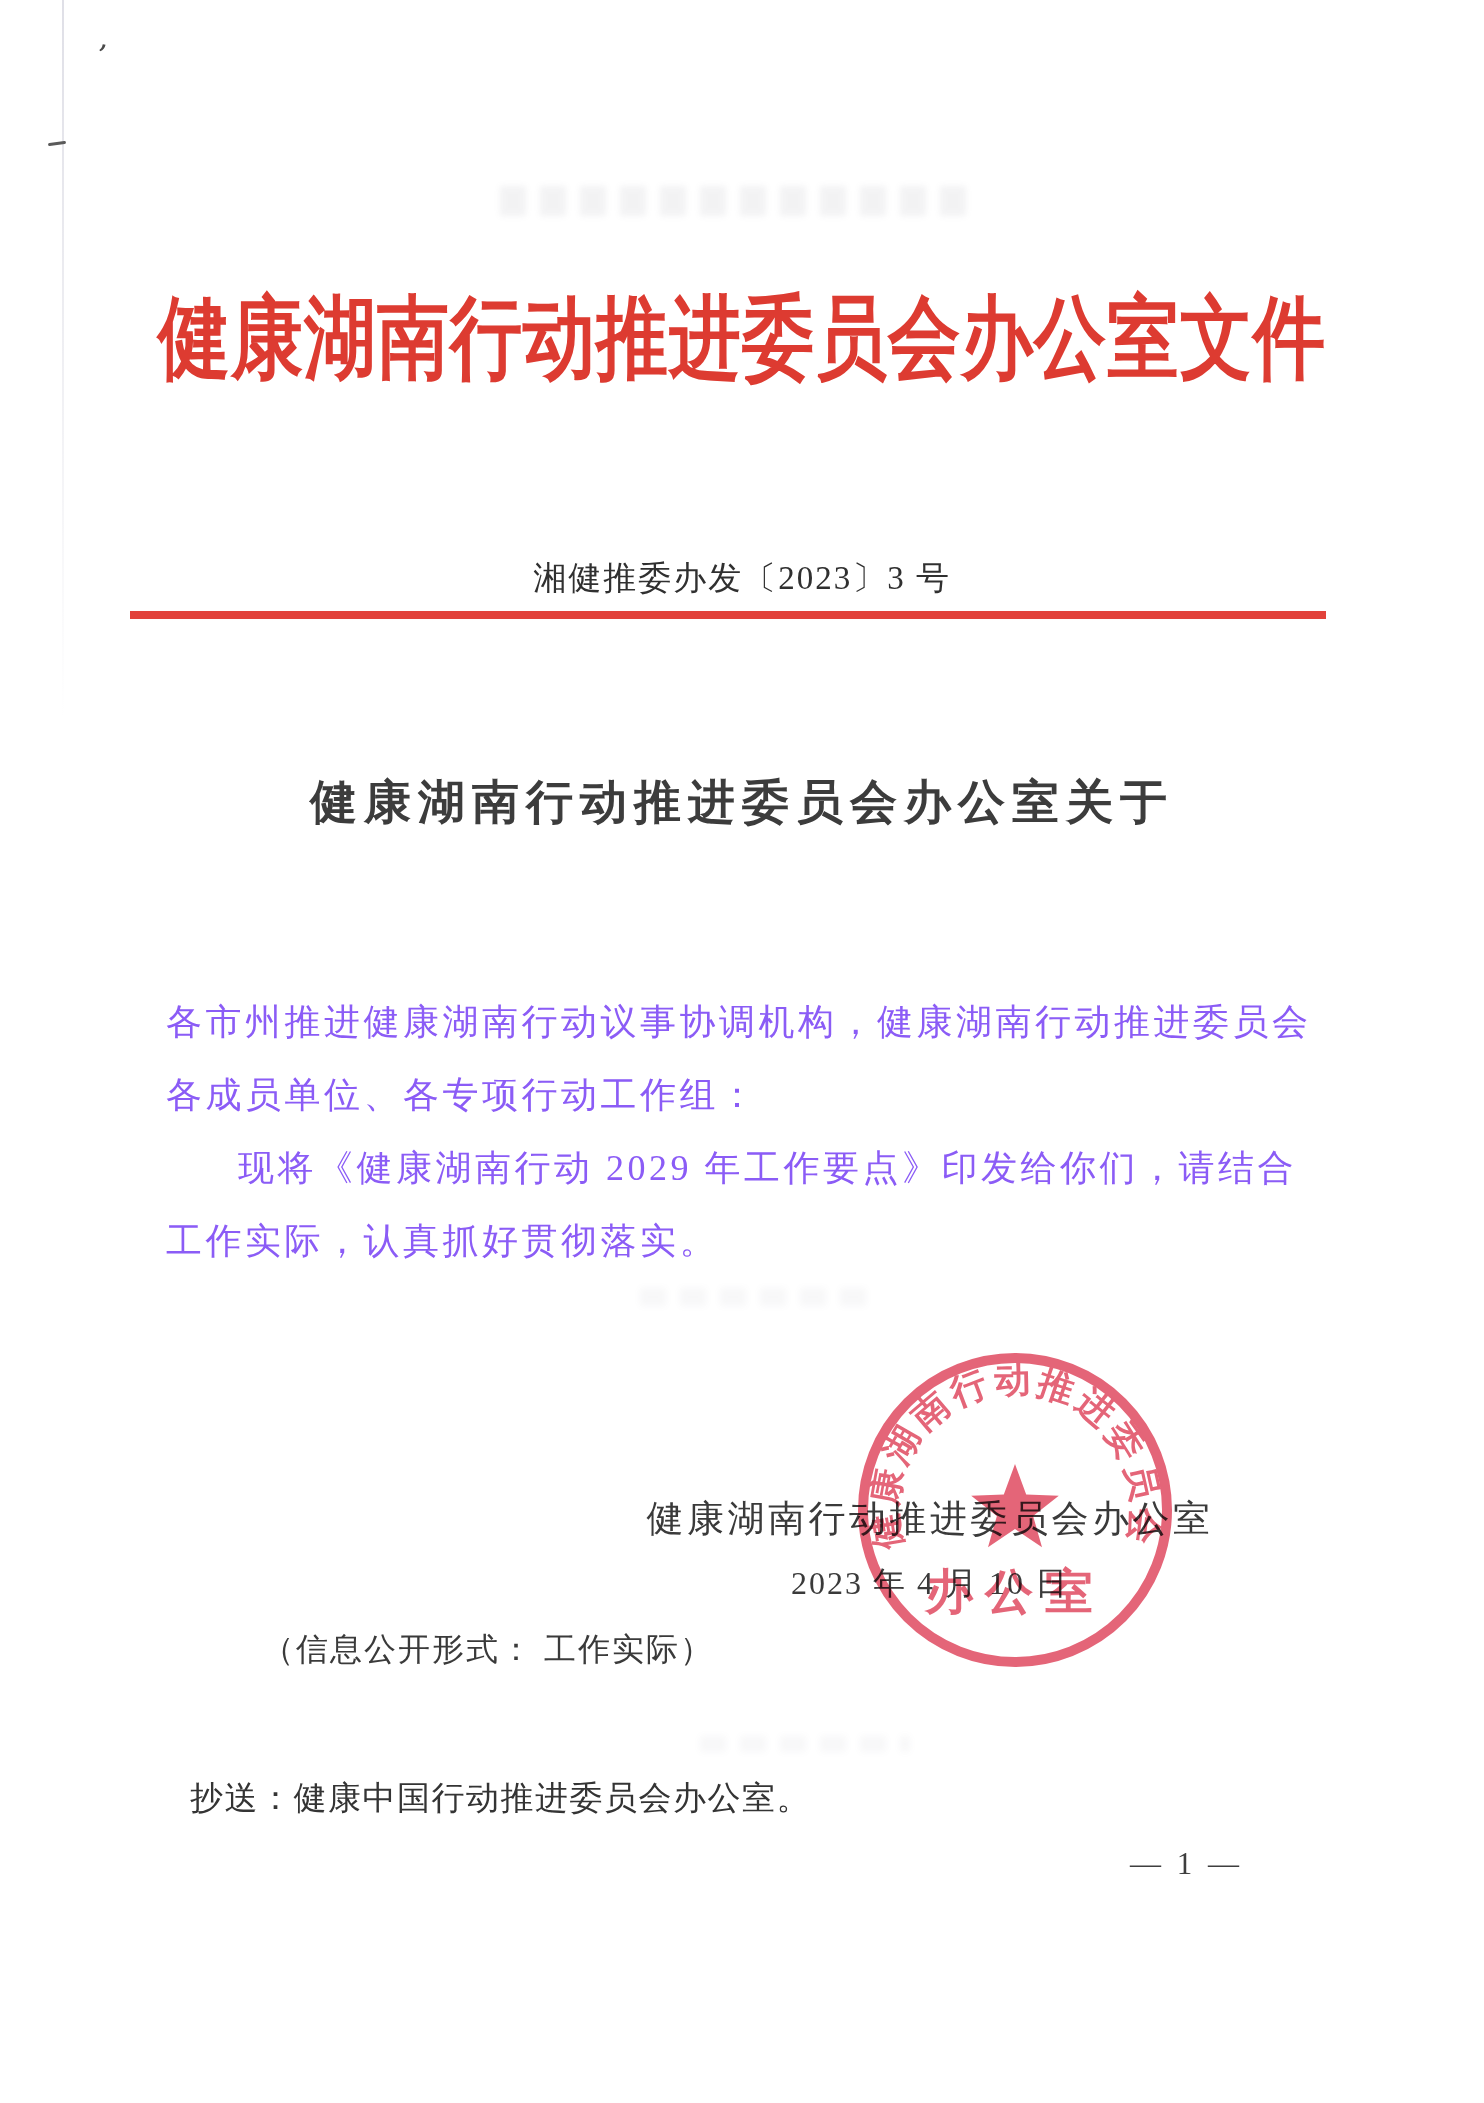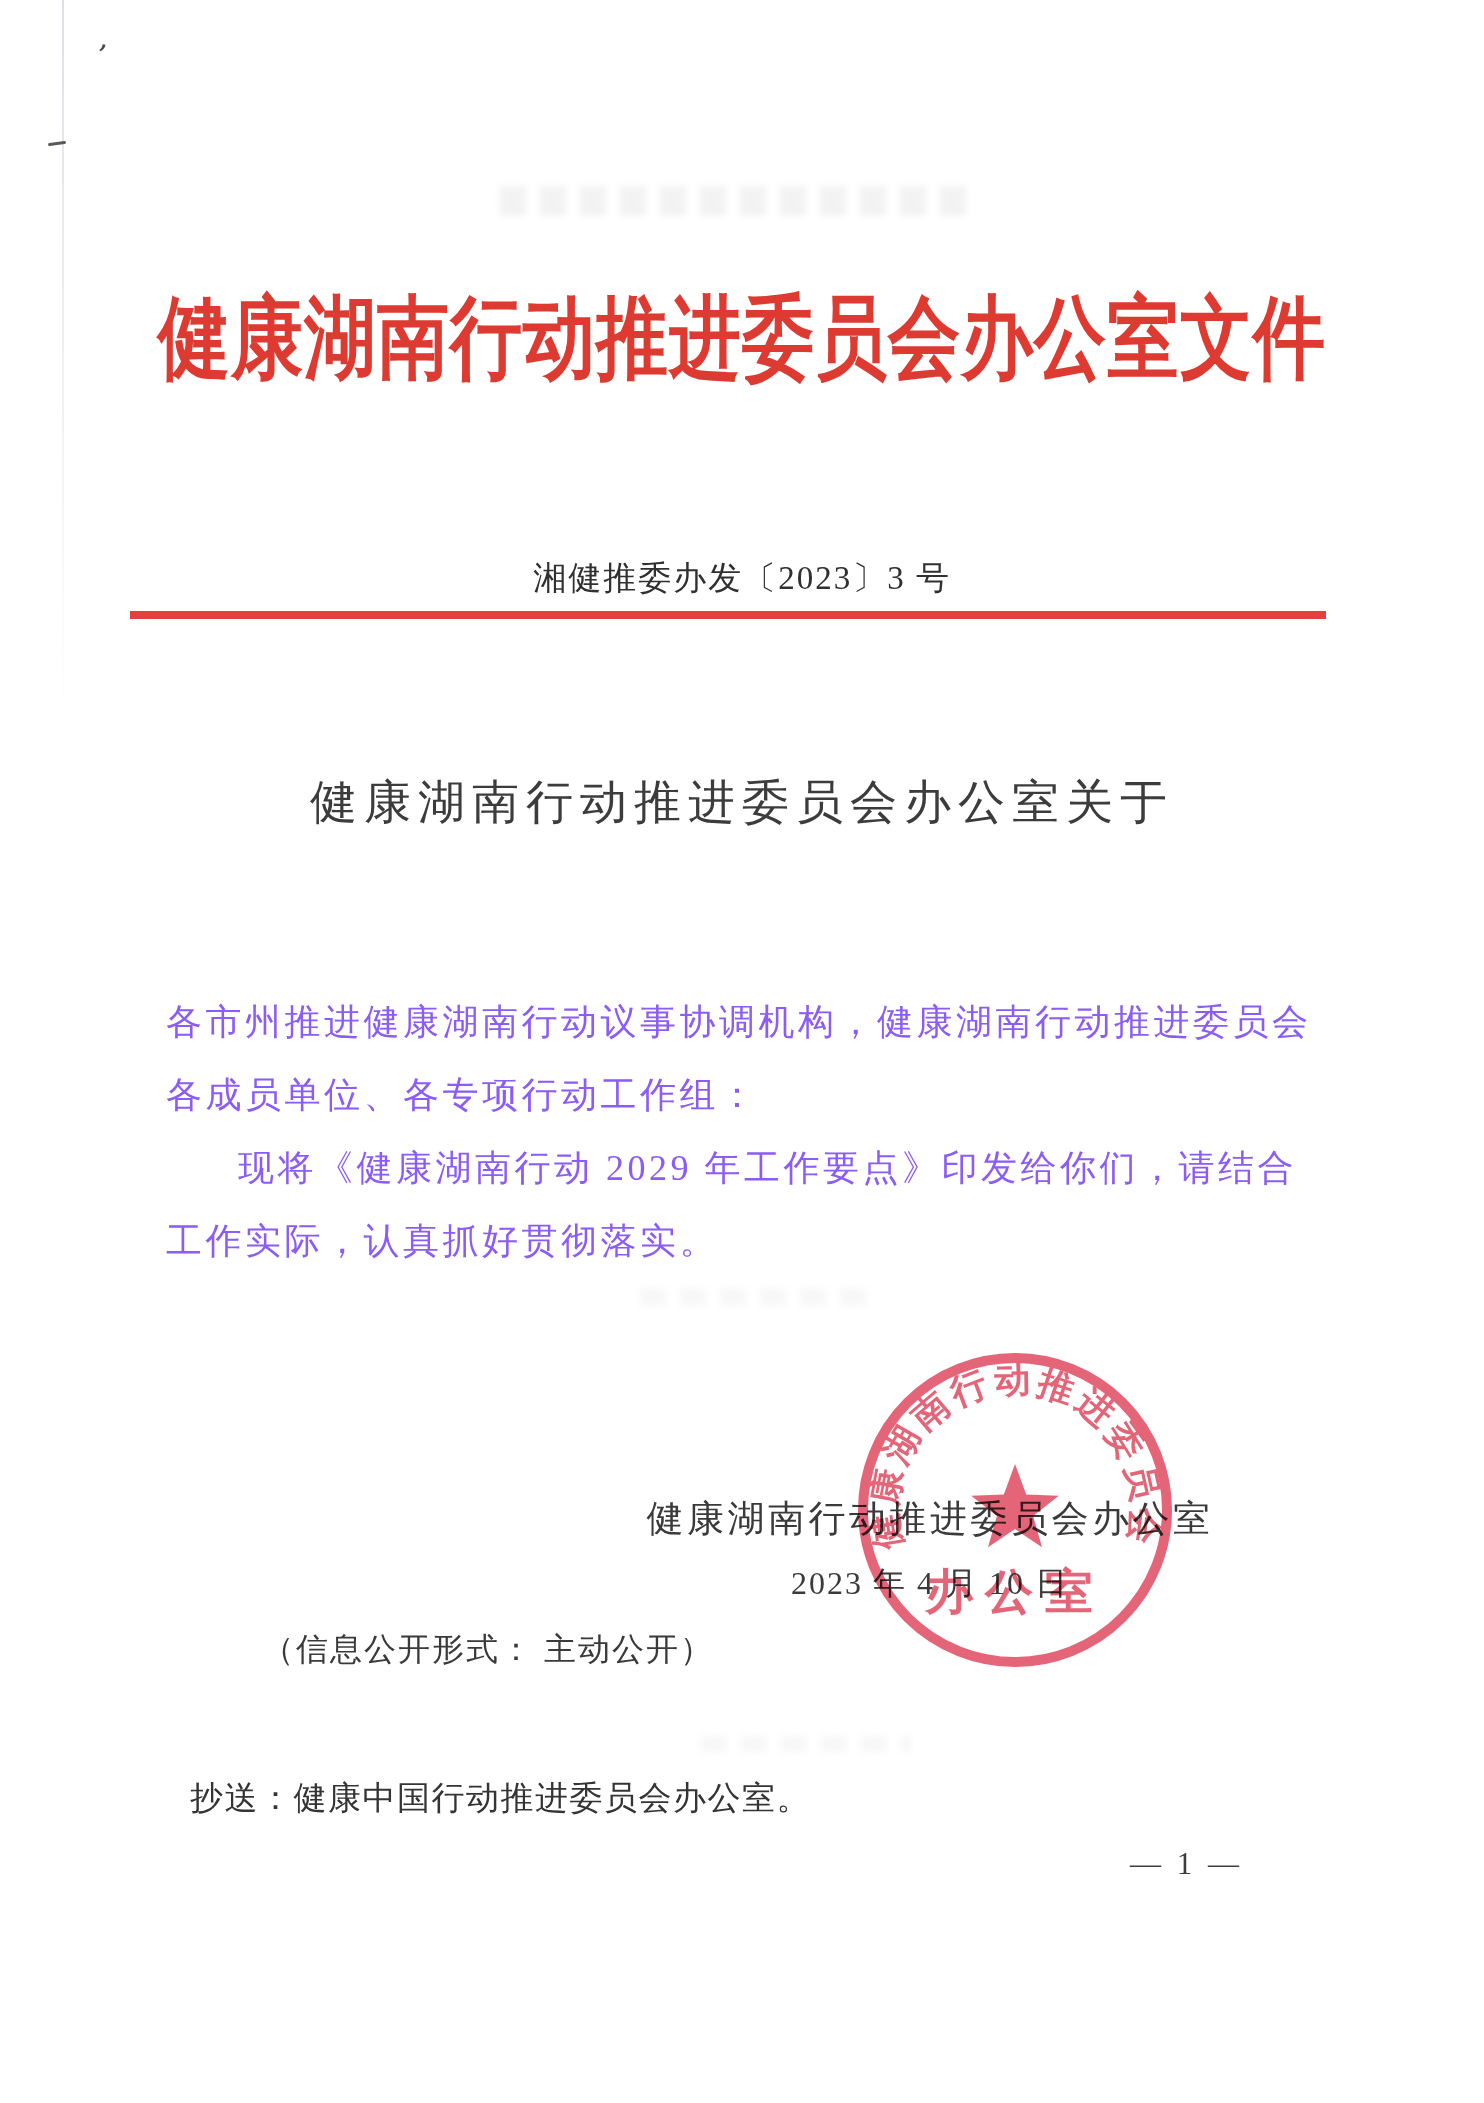--- a/index.html
+++ b/index.html
@@ -36,21 +36,21 @@
   .doc-number{
     position:absolute;left:0;top:556px;width:100%;text-align:center;
     font-size:33px;color:#303030;letter-spacing:2px;white-space:nowrap;
   }
   .red-rule{
     position:absolute;left:130px;top:611px;width:1196px;height:8px;background:#e2423b;
   }
   
   .doc-title{
     position:absolute;left:0;top:766px;width:100%;text-align:center;
-    font-weight:normal;color:#3c3c3c;font-size:47px;letter-spacing:7px;
+    font-weight:bold;color:#3c3c3c;font-size:47px;letter-spacing:7px;
     line-height:73px;white-space:nowrap;
   }
   
   .body-block{position:absolute;left:166px;top:986px;width:1160px;}
   .body-line{
     font-size:36px;letter-spacing:3.5px;color:#8b5cf6;height:73px;line-height:73px;
     white-space:nowrap;
   }
   .body-line.indent{text-indent:2em;}
   
@@ -115,17 +115,17 @@
     <circle cx="170" cy="170" r="152" fill="none" stroke="#e14f65" stroke-width="10"></circle>
     <polygon fill="#e14f65" points="170,124 181.2,154.6 213.8,155.8 188.1,175.9 197.0,207.2 170,189 143.0,207.2 151.9,175.9 126.2,155.8 158.8,154.6">
     </polygon>
     <path id="sealArc" d="M 59.1 210.4 A 118 118 0 1 1 280.9 210.4" fill="none"></path>
     <text font-size="36" fill="#e14f65" font-weight="bold" font-family="Liberation Serif, DejaVu Serif, serif">
       <textPath href="#sealArc" startOffset="4" textLength="440" lengthAdjust="spacing">健康湖南行动推进委员会</textPath>
     </text>
     <text x="170" y="268" text-anchor="middle" font-size="48" letter-spacing="12" fill="#e14f65" font-weight="bold" font-family="Liberation Serif, DejaVu Serif, serif">办公室</text>
   </svg>
 
-  <div class="info-line">（信息公开形式： 主动公开）</div>
+  <div class="info-line">（信息公开形式： 工作实际）</div>
   <div class="cc-line">抄送：健康中国行动推进委员会办公室。</div>
   <div class="page-number">— 1 —</div>
 
 </div>
 
 </body></html>

